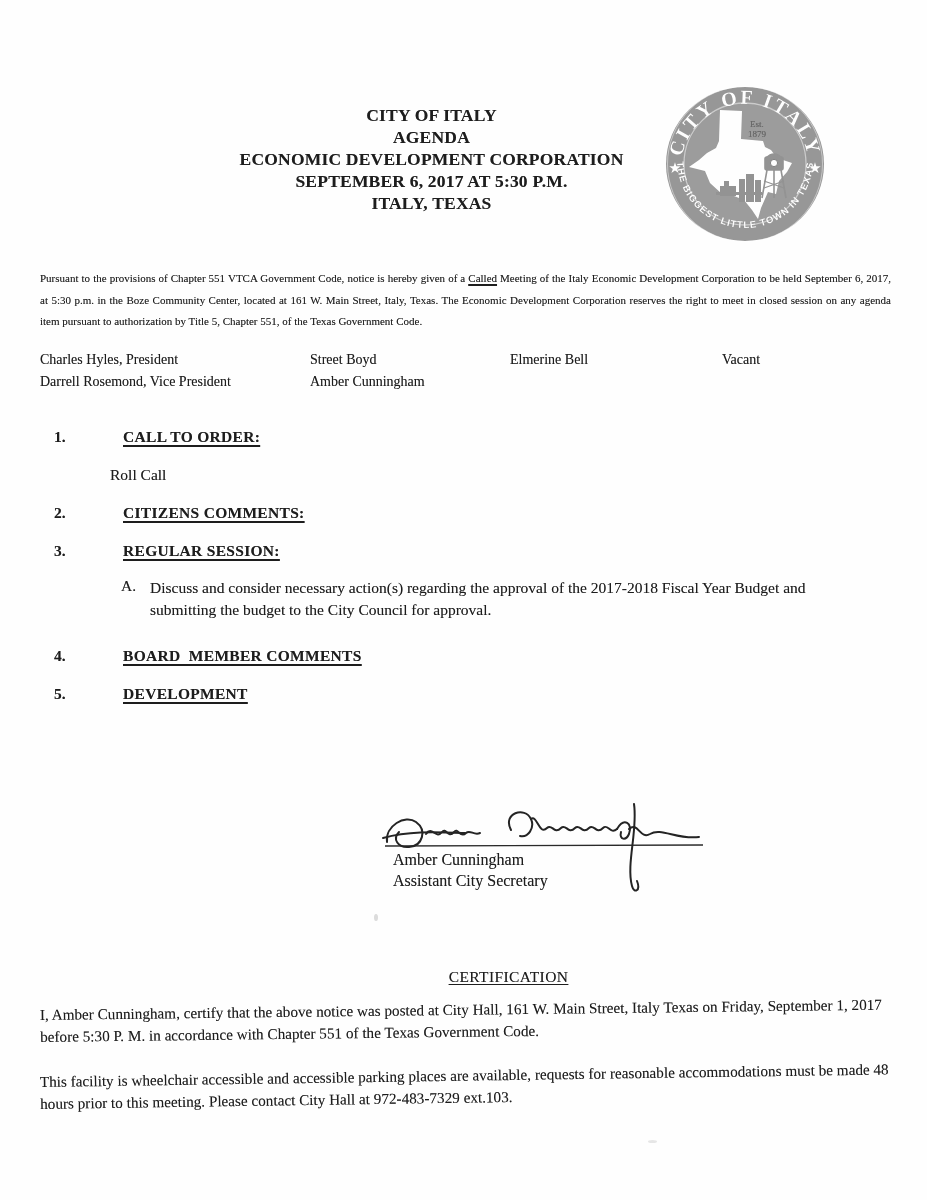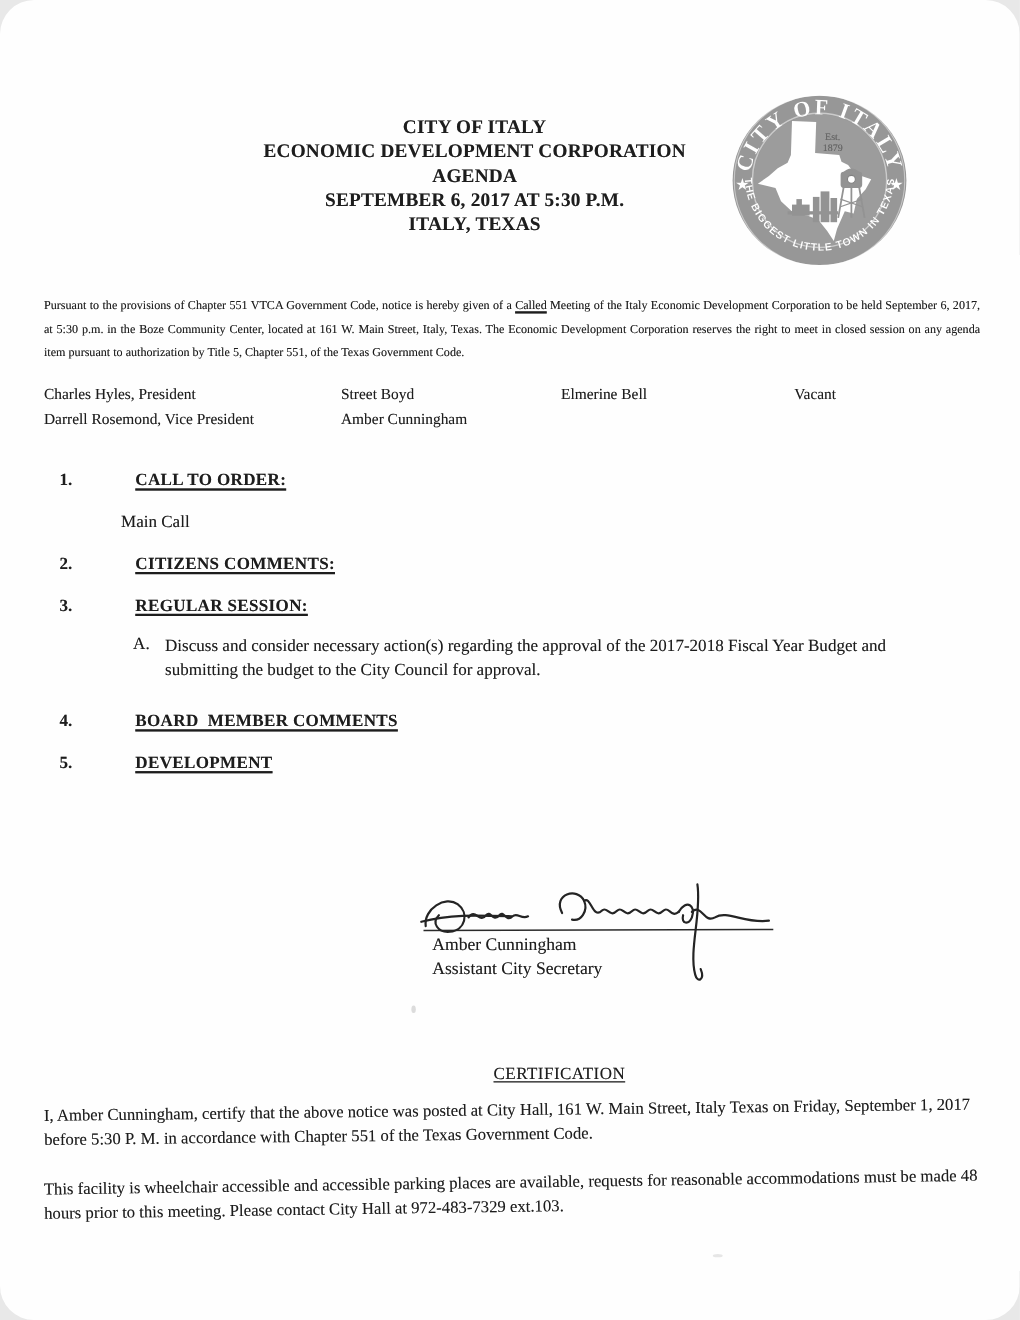--- a/index.html
+++ b/index.html
@@ -5,21 +5,20 @@
   html,body{margin:0;padding:0;background:#e8e8e8;}
   .page{
     position:relative;
     width:927px;height:1200px;
     margin:0 auto;
     background:#fefefe;
     font-family:"Liberation Serif","DejaVu Serif",serif;
     color:#1d1d1d;
     overflow:hidden;
     text-shadow:0 0 .5px rgba(30,30,30,.45);
-    border-radius:31px;
   }
   
   .title-block{
     position:absolute;top:104px;left:0;width:100%;
     padding-right:64px;box-sizing:border-box;
     text-align:center;
     font-weight:bold;font-size:17.5px;line-height:22px;
     letter-spacing:.2px;
   }
   .title-line{white-space:pre;}
@@ -78,22 +77,22 @@
   .a1{top:914px;left:374px;width:4px;height:7px;opacity:.5;}
   .a2{top:1140px;left:648px;width:9px;height:3px;opacity:.35;}
 </style>
 </head>
 <body>
 
 <div class="page">
 
   <div class="title-block">
     <div class="title-line">CITY OF ITALY</div>
+    <div class="title-line">AGENDA</div>
     <div class="title-line">ECONOMIC DEVELOPMENT CORPORATION</div>
-    <div class="title-line">AGENDA</div>
     <div class="title-line">SEPTEMBER 6, 2017 AT 5:30 P.M.</div>
     <div class="title-line">ITALY, TEXAS</div>
   </div>
 
   <svg class="seal" viewBox="0 0 170 162" xmlns="http://www.w3.org/2000/svg">
     <ellipse cx="85" cy="80" rx="79" ry="77" fill="#8f8f8f"></ellipse>
     <circle cx="85" cy="80" r="60" fill="#949494"></circle>
     <circle cx="85" cy="80" r="61" fill="none" stroke="rgba(255,255,255,.5)" stroke-width="1.3"></circle>
     <circle cx="85" cy="80" r="77.5" fill="none" stroke="rgba(255,255,255,.45)" stroke-width="1"></circle>
     <defs>
@@ -144,21 +143,21 @@
     <span>Darrell Rosemond, Vice President</span>
     <span>Amber Cunningham</span>
     <span></span>
   </div>
 
   <div class="agenda">
     <div class="agenda-row">
       <span class="agenda-num">1.</span>
       <span class="agenda-head">CALL TO ORDER:</span>
     </div>
-    <div class="roll-call">Main Call</div>
+    <div class="roll-call">Roll Call</div>
 
     <div class="agenda-row gap20">
       <span class="agenda-num">2.</span>
       <span class="agenda-head">CITIZENS COMMENTS:</span>
     </div>
 
     <div class="agenda-row gap20">
       <span class="agenda-num">3.</span>
       <span class="agenda-head">REGULAR SESSION:</span>
     </div>

